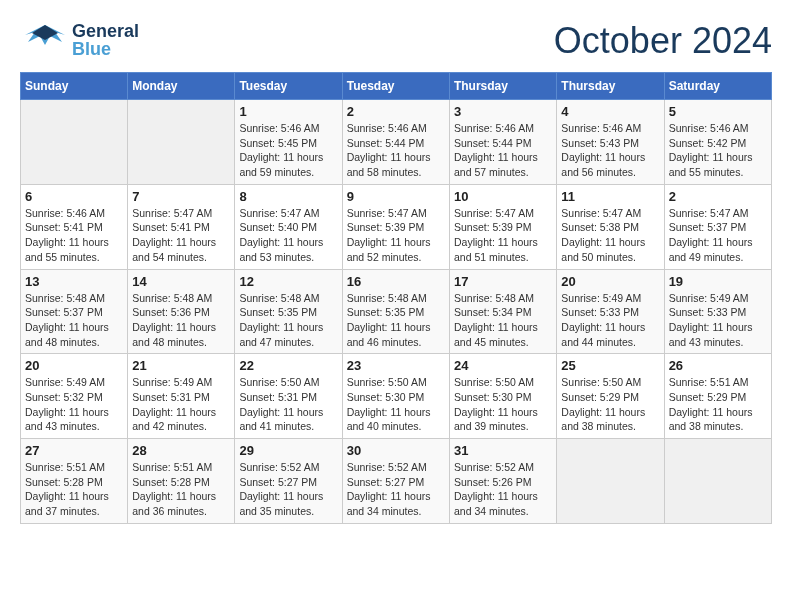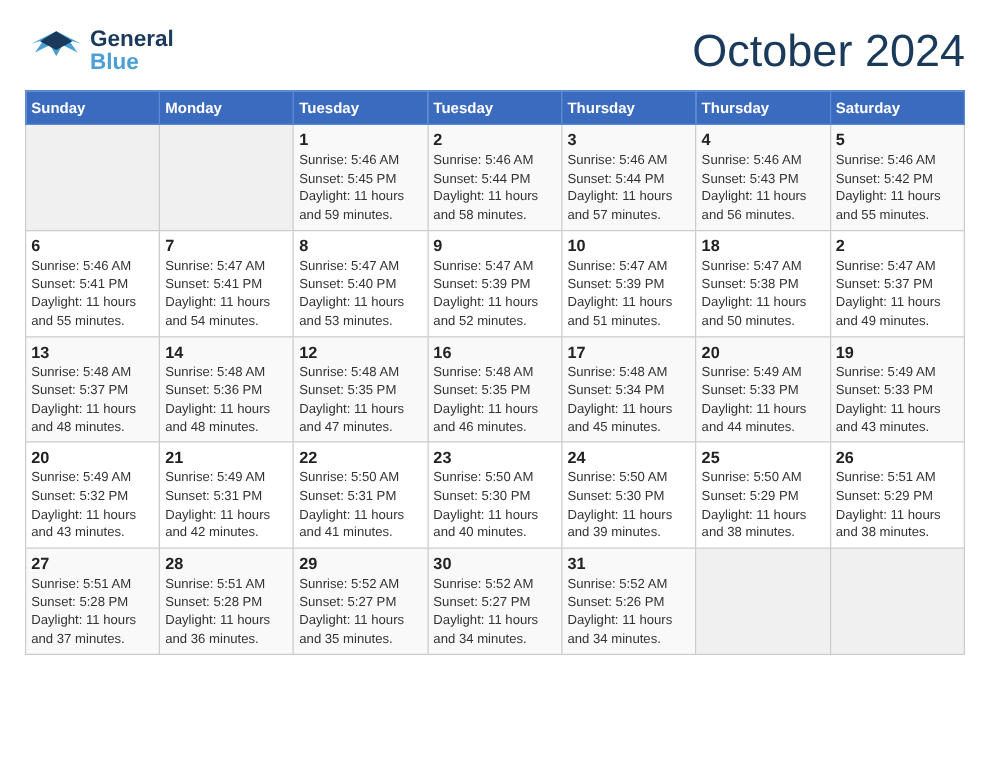--- a/index.html
+++ b/index.html
@@ -184,21 +184,21 @@
 Sunset: 5:39 PM
 Daylight: 11 hours and 52 minutes.</div>
         </td>
         <td>
           <div class="day-num">10</div>
           <div class="day-detail" style="white-space: pre-line;">Sunrise: 5:47 AM
 Sunset: 5:39 PM
 Daylight: 11 hours and 51 minutes.</div>
         </td>
         <td>
-          <div class="day-num">18</div>
+          <div class="day-num">11</div>
           <div class="day-detail" style="white-space: pre-line;">Sunrise: 5:47 AM
 Sunset: 5:38 PM
 Daylight: 11 hours and 50 minutes.</div>
         </td>
         <td>
           <div class="day-num">2</div>
           <div class="day-detail" style="white-space: pre-line;">Sunrise: 5:47 AM
 Sunset: 5:37 PM
 Daylight: 11 hours and 49 minutes.</div>
         </td>

